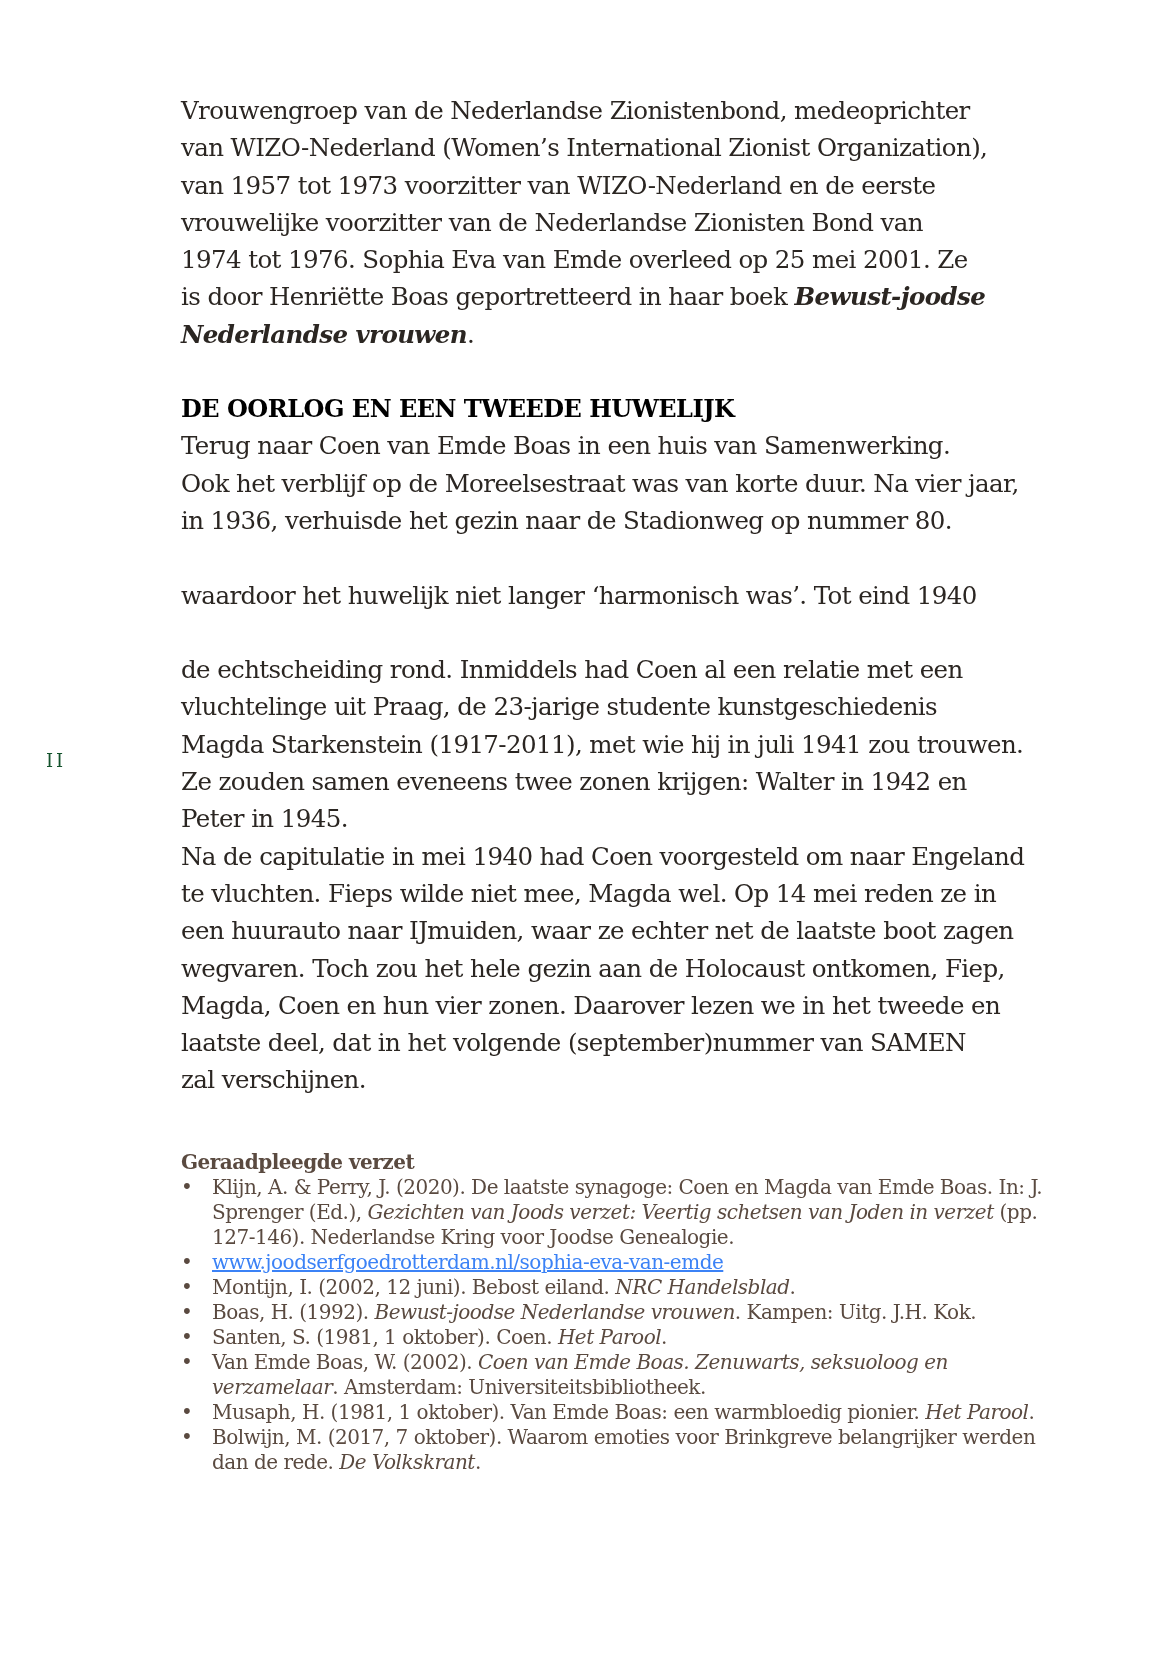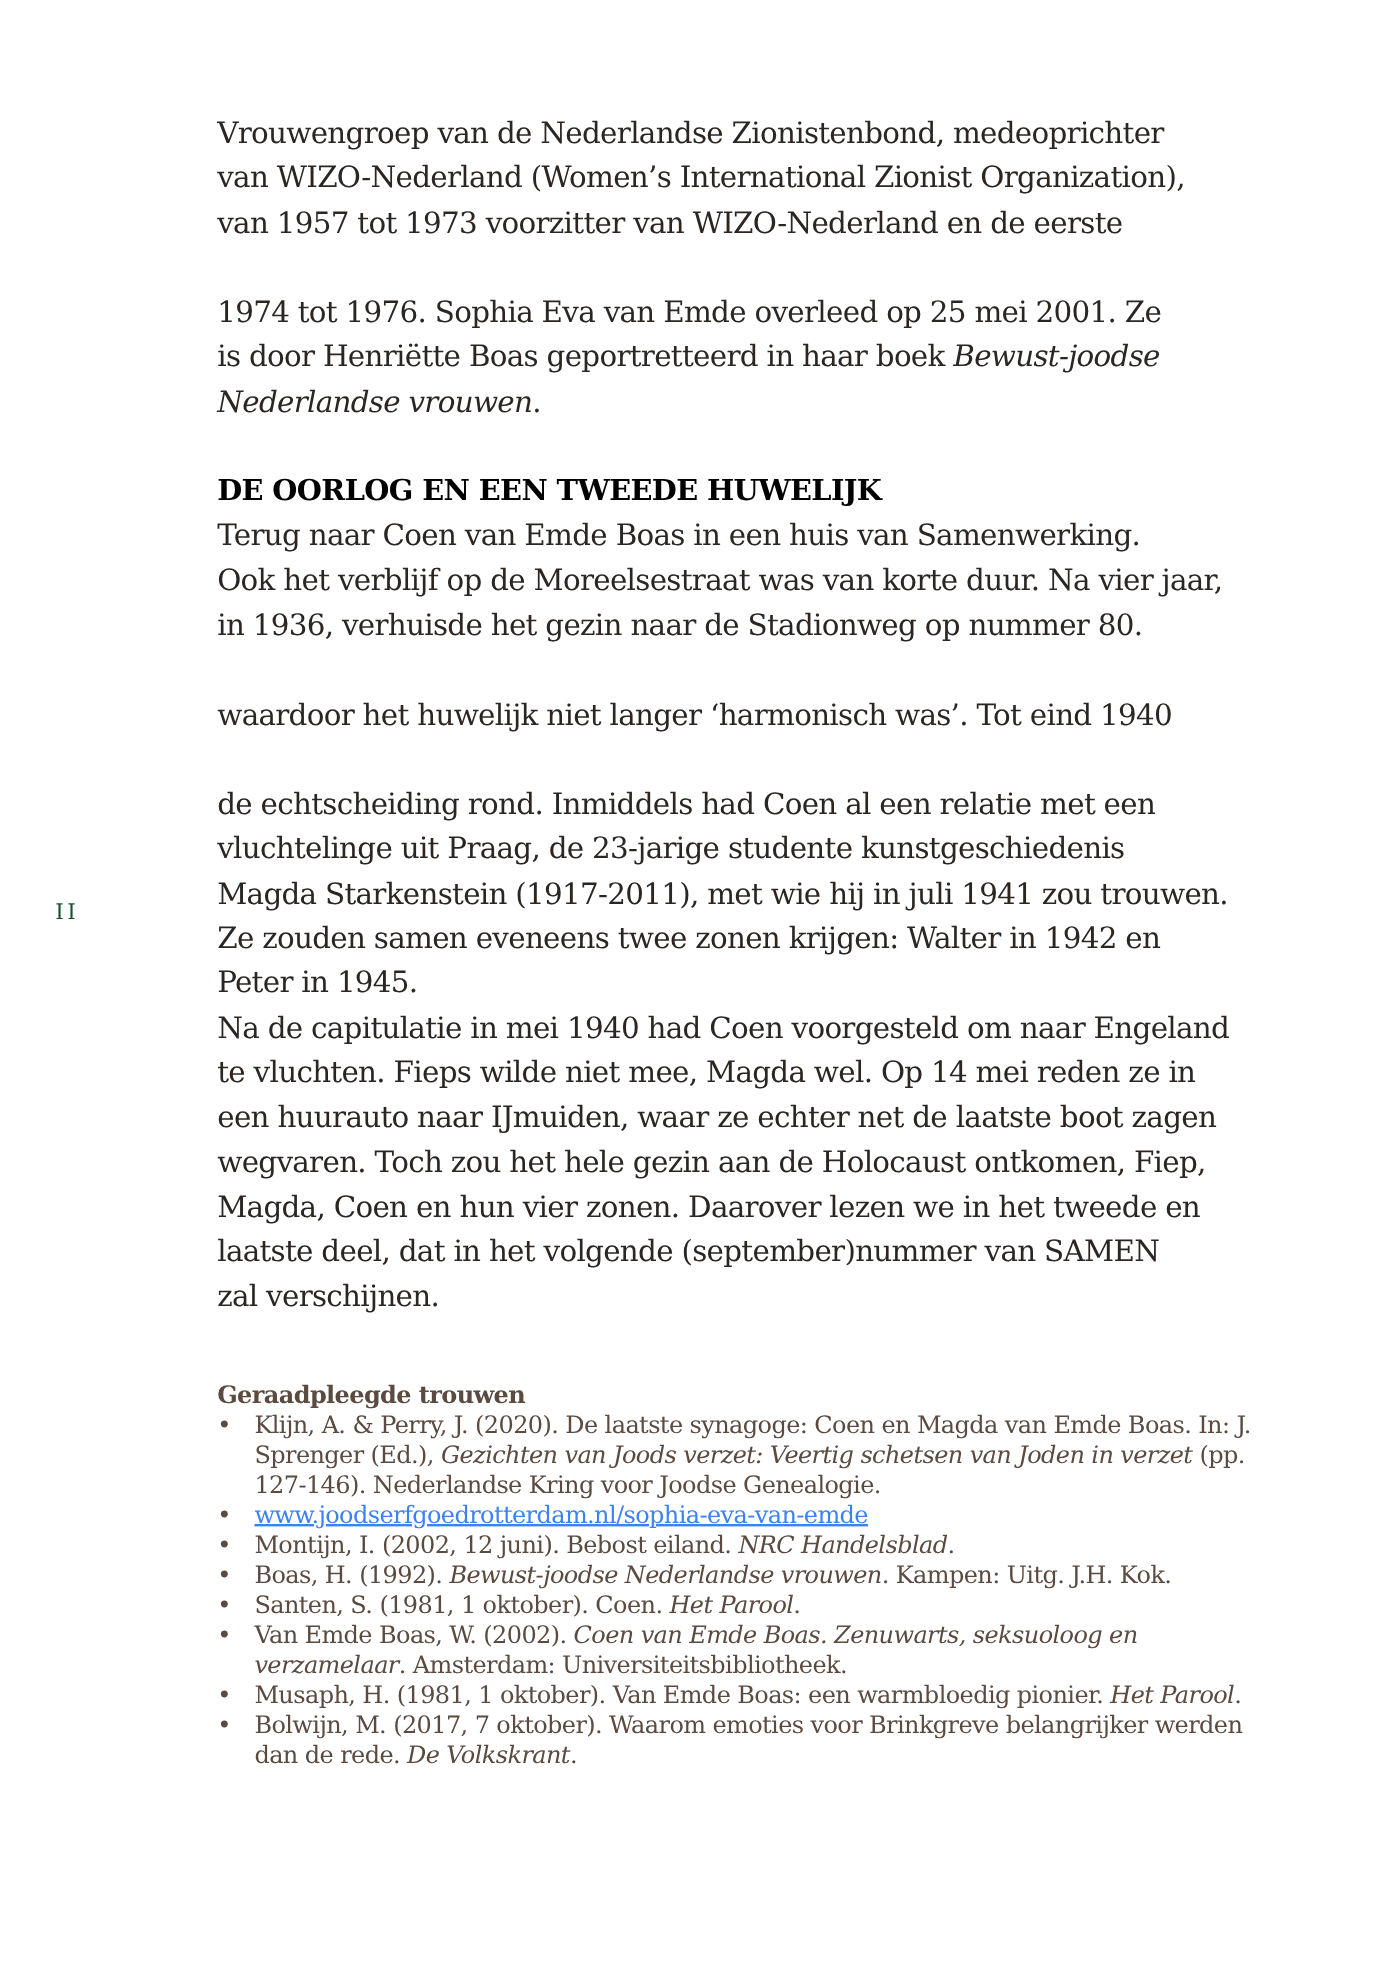--- a/index.html
+++ b/index.html
@@ -6,21 +6,21 @@
   body { width: 1166px; height: 1654px; position: relative; overflow: hidden; }
   .page { position: absolute; left: 0; top: 0; width: 1166px; height: 1654px; }
   .body-text {
     position: absolute; left: 181px; top: 82px; width: 880px;
     font-family: "DejaVu Serif", serif;
     font-size: 24.5px; line-height: 37.3px; color: #2b2622;
     letter-spacing: -0.6px;
     margin-top: 10px;
   }
   .body-text p { margin: 0; }
-  .body-text em { font-style: italic; }
+  .body-text em { font-style: italic; font-weight: bold; }
   .gap { height: 37px; }
   .heading {
     color: #000000; font-weight: bold; font-size: 24px;
     letter-spacing: -0.5px; margin: 0; line-height: 37.3px;
   }
   .page-number {
     position: absolute; left: 46px; top: 750px;
     font-family: "DejaVu Serif", serif; font-size: 18px; color: #14532d;
     letter-spacing: 3px;
   }
@@ -41,21 +41,21 @@
 
 <div class="page">
 
   <div class="page-number">II</div>
 
   <div class="body-text">
     <p>
       <span>Vrouwengroep van de Nederlandse Zionistenbond, medeoprichter</span><br>
       <span>van WIZO-Nederland (Women’s International Zionist Organization),</span><br>
       <span>van 1957 tot 1973 voorzitter van WIZO-Nederland en de eerste</span><br>
-      <br>
+      <span>vrouwelijke voorzitter van de Nederlandse Zionisten Bond van</span><br>
       <span>1974 tot 1976. Sophia Eva van Emde overleed op 25 mei 2001. Ze</span><br>
       <span>is door Henriëtte Boas geportretteerd in haar boek </span><em>Bewust-joodse</em><br>
       <em>Nederlandse vrouwen</em><span>.</span>
     </p>
 
     <div class="gap"></div>
 
     <h2 class="heading">DE OORLOG EN EEN TWEEDE HUWELIJK</h2>
 
     <p>
@@ -77,21 +77,21 @@
       <span>te vluchten. Fieps wilde niet mee, Magda wel. Op 14 mei reden ze in</span><br>
       <span>een huurauto naar IJmuiden, waar ze echter net de laatste boot zagen</span><br>
       <span>wegvaren. Toch zou het hele gezin aan de Holocaust ontkomen, Fiep,</span><br>
       <span>Magda, Coen en hun vier zonen. Daarover lezen we in het tweede en</span><br>
       <span>laatste deel, dat in het volgende (september)nummer van SAMEN</span><br>
       <span>zal verschijnen.</span>
     </p>
   </div>
 
   <div class="sources">
-    <p class="sources-title">Geraadpleegde trouwen</p>
+    <p class="sources-title">Geraadpleegde verzet</p>
     <ul>
       <li>
         <span class="bullet">•</span>
         <span>Klijn, A. &amp; Perry, J. (2020). De laatste synagoge: Coen en Magda van Emde Boas. In: J. Sprenger (Ed.), </span><em>Gezichten van Joods verzet: Veertig schetsen van Joden in verzet</em><span> (pp. 127-146). Nederlandse Kring voor Joodse Genealogie.</span>
       </li>
       <li>
         <span class="bullet">•</span>
         <a>www.joodserfgoedrotterdam.nl/sophia-eva-van-emde</a>
       </li>
       <li>

